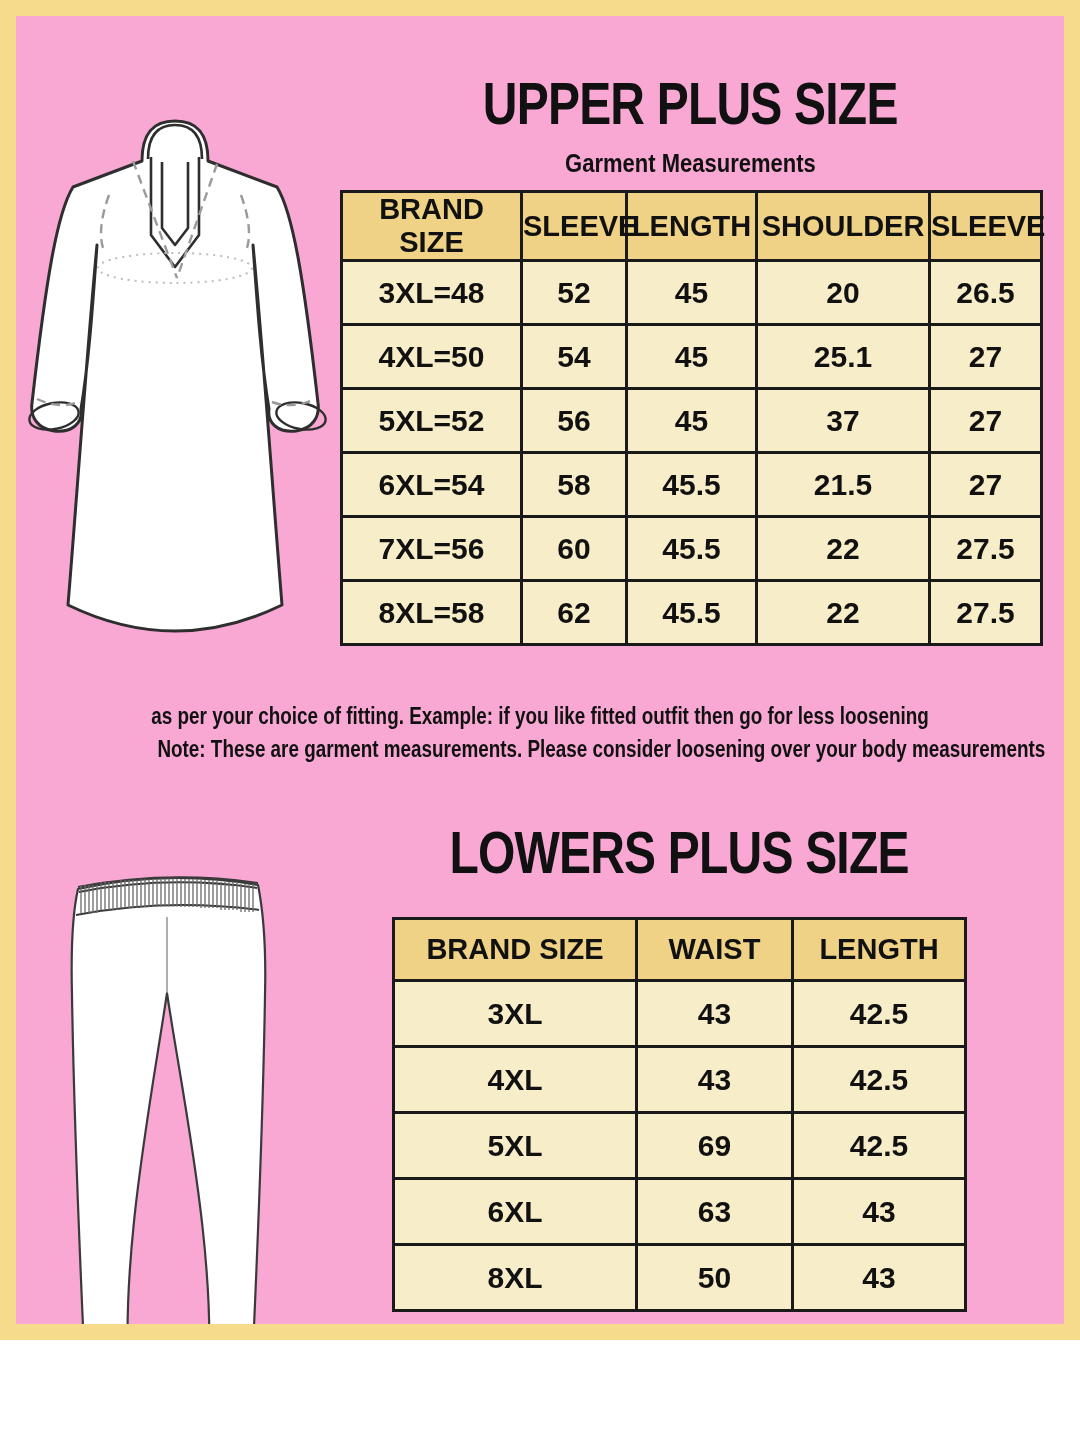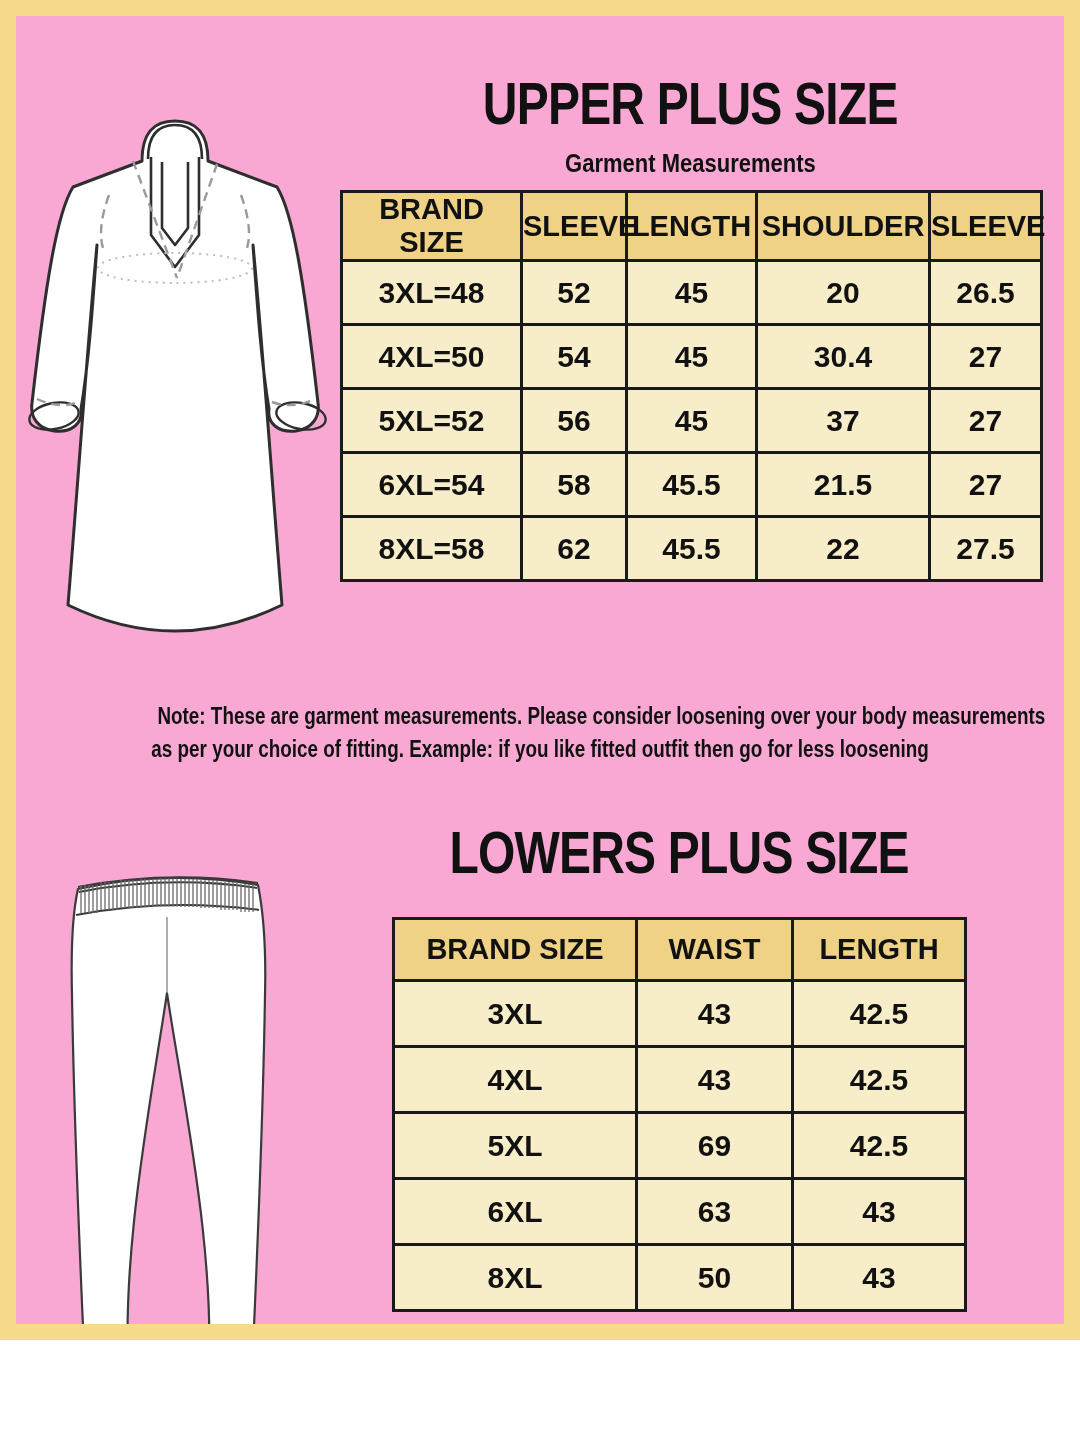--- a/index.html
+++ b/index.html
@@ -137,53 +137,60 @@
         <td>3XL=48</td>
         <td>52</td>
         <td>45</td>
         <td>20</td>
         <td>26.5</td>
       </tr>
       <tr>
         <td>4XL=50</td>
         <td>54</td>
         <td>45</td>
-        <td>30.4</td>
+        <td>25.1</td>
         <td>27</td>
       </tr>
       <tr>
         <td>5XL=52</td>
         <td>56</td>
         <td>45</td>
         <td>37</td>
         <td>27</td>
       </tr>
       <tr>
         <td>6XL=54</td>
         <td>58</td>
         <td>45.5</td>
         <td>21.5</td>
         <td>27</td>
       </tr>
       <tr>
+        <td>7XL=56</td>
+        <td>60</td>
+        <td>45.5</td>
+        <td>22</td>
+        <td>27.5</td>
+      </tr>
+      <tr>
         <td>8XL=58</td>
         <td>62</td>
         <td>45.5</td>
         <td>22</td>
         <td>27.5</td>
       </tr>
     </tbody>
   </table>
 
   <div class="note">
     <div class="note-line">
-      <span class="cx">Note: These are garment measurements. Please consider loosening over your body measurements</span>
+      <span class="cx">as per your choice of fitting. Example: if you like fitted outfit then go for less loosening</span>
     </div>
     <div class="note-line">
-      <span class="cx">as per your choice of fitting. Example: if you like fitted outfit then go for less loosening</span>
+      <span class="cx">Note: These are garment measurements. Please consider loosening over your body measurements</span>
     </div>
   </div>
 
   <svg id="pants-illustration" class="illus" width="225" height="545" viewBox="0 0 225 545" fill="none">
     <g stroke="#3a3a3a" stroke-width="2.2" fill="#ffffff" stroke-linejoin="round">
       <path d="M23,24 C17,50 16,90 17,130 C19,260 26,420 31,528
                Q53,536 75,527
                C63,400 97,230 112,128
                C127,230 164,400 152,527
                Q174,536 196,528

